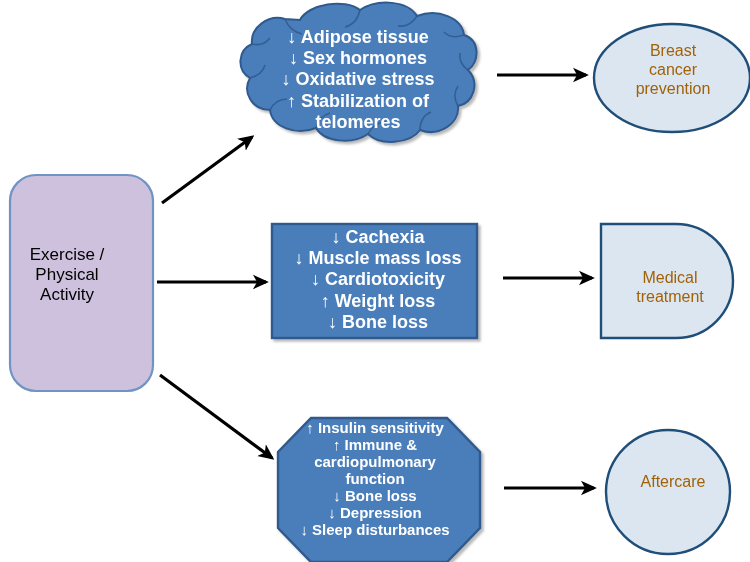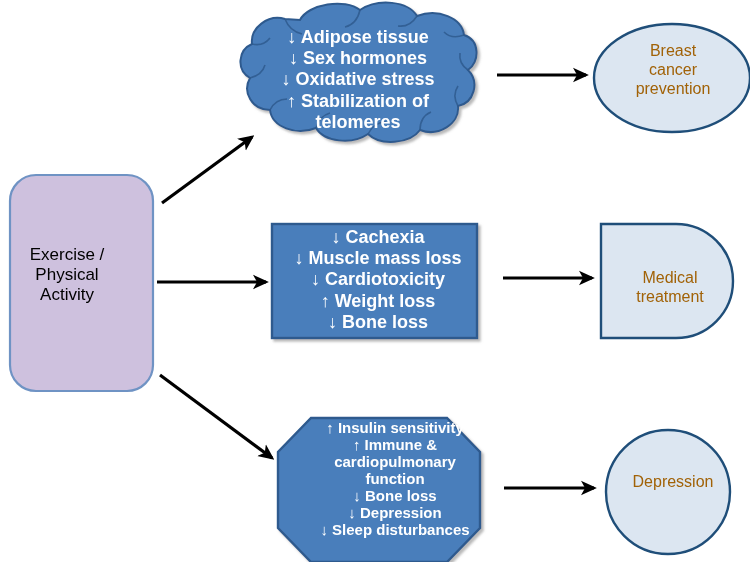--- a/index.html
+++ b/index.html
@@ -49,21 +49,21 @@
     left: 252px;
     top: 27px;
     width: 212px;
   }
   .rect-label {
     left: 278px;
     top: 227px;
     width: 200px;
   }
   .oct-label {
-    left: 294px;
+    left: 274px;
     top: 420px;
     width: 202px;
     font-size: 15px;
     line-height: 1.13;
     text-align: center;
   }
   
   .out-label {
     color: #a16207;
     font-size: 16px;
@@ -186,15 +186,15 @@
 ↓ Depression
 ↓ Sleep disturbances</div>
 
   <div class="txt out-label ellipse-label">Breast
 cancer
 prevention</div>
 
   <div class="txt out-label dshape-label">Medical
 treatment</div>
 
-  <div class="txt out-label circle-label">Depression</div>
+  <div class="txt out-label circle-label">Aftercare</div>
 
 </div>
 
 </body></html>

